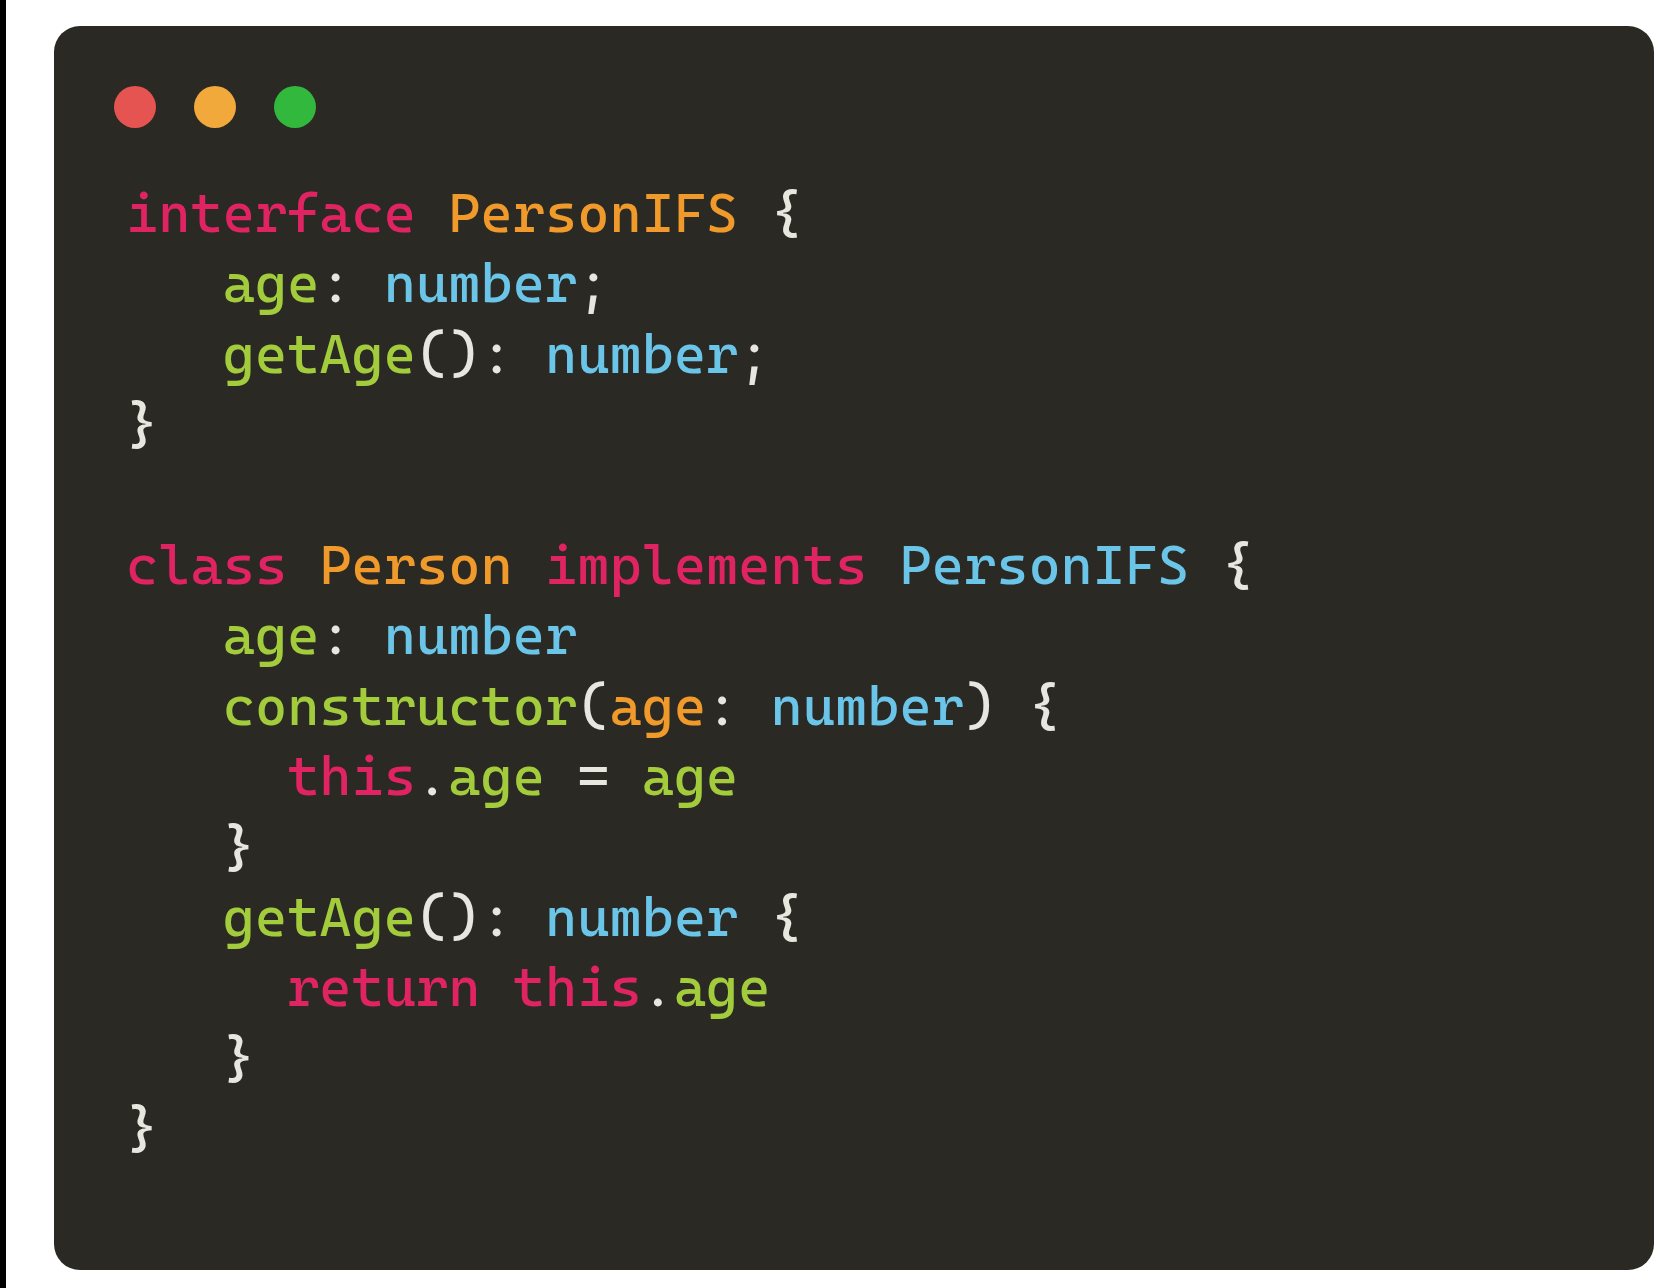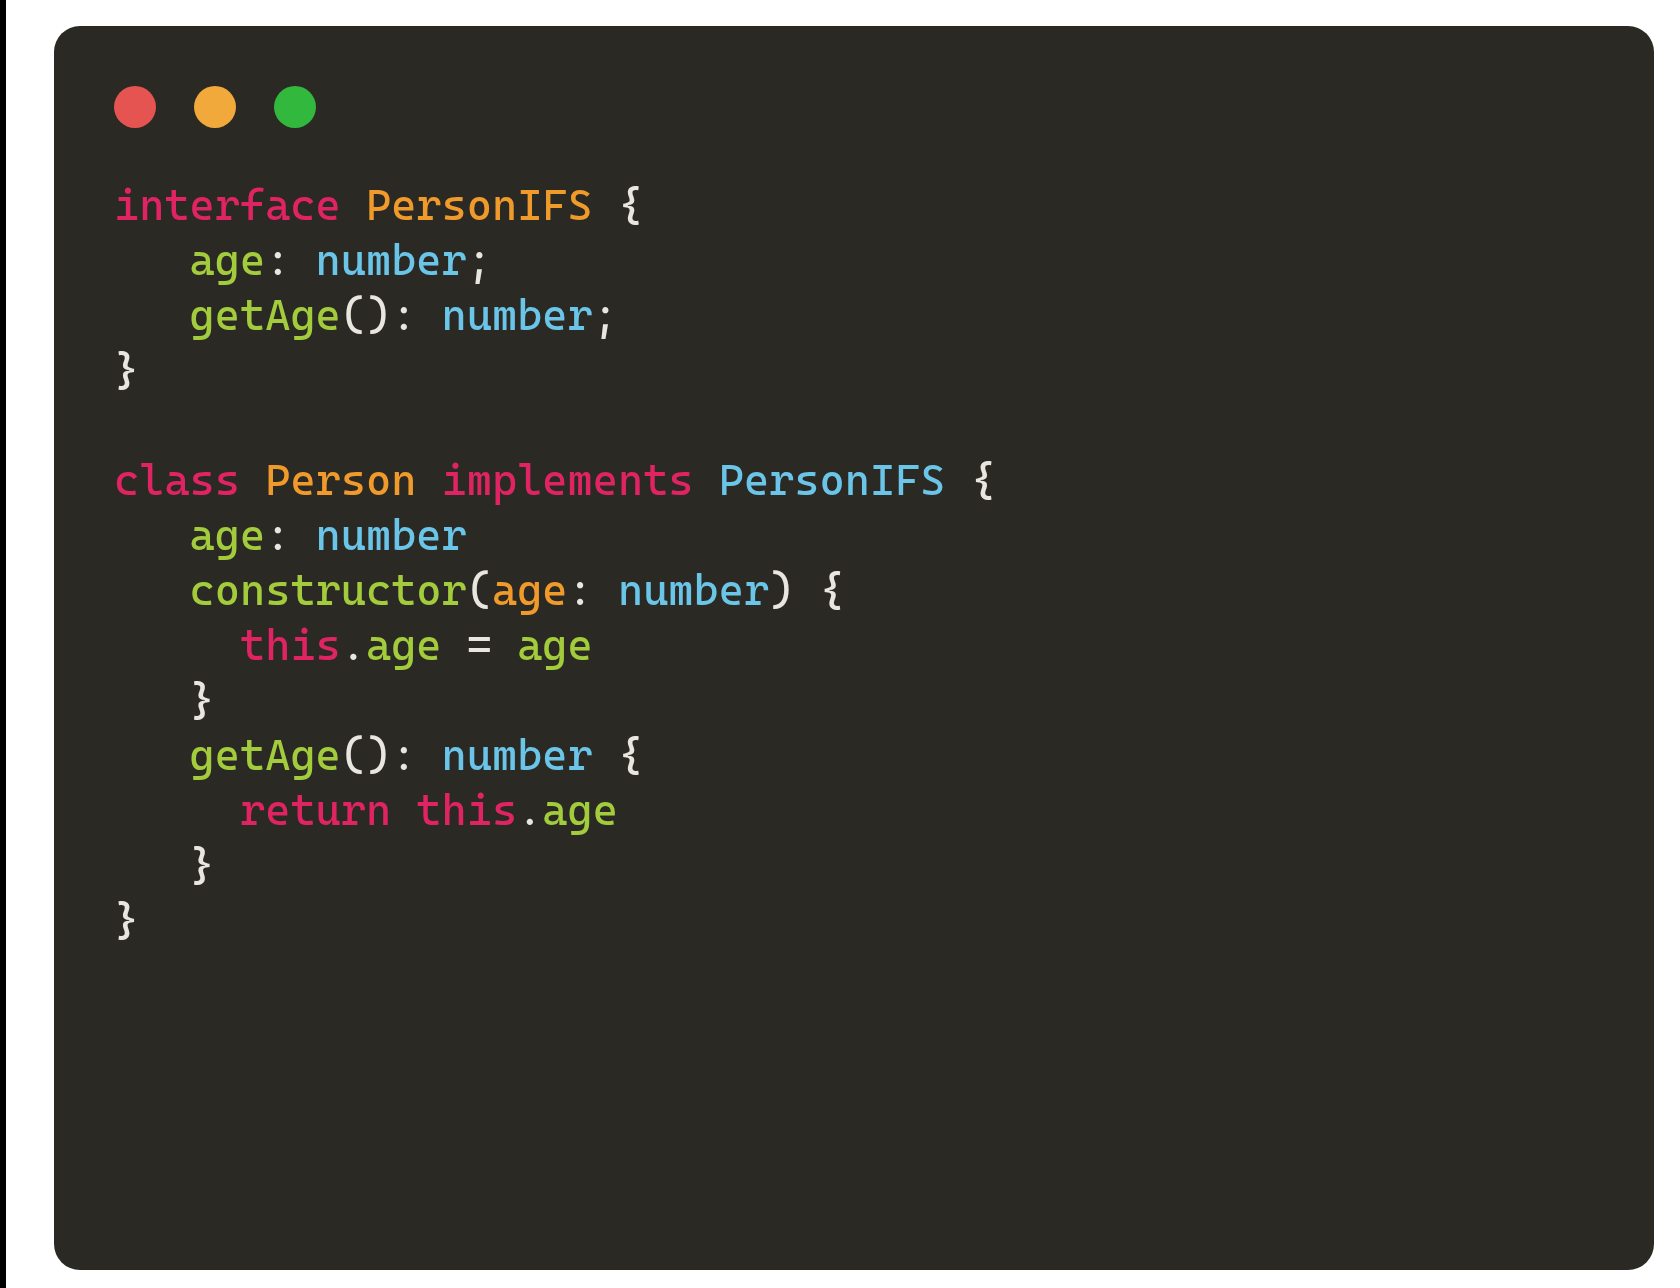--- a/index.html
+++ b/index.html
@@ -37,24 +37,24 @@
   .traffic-lights .dot {
     width: 42px;
     height: 42px;
     border-radius: 50%;
   }
   .dot-red    { background: #e55451; }
   .dot-yellow { background: #f0a93a; }
   .dot-green  { background: #33b83e; }
 
   pre.code {
-    margin: 0;
+    margin: 12px;
     padding: 0;
     font-family: inherit;
-    font-size: 43px;
+    font-size: 55px;
     line-height: 1.28;
     color: #e8e6de;
     white-space: pre;
   }
 
   
   .kw    { color: #e02463; }  
   .type  { color: #6bc5e8; }  
   .name  { color: #f09a2b; }  
   .prop  { color: #a3cc3c; }  

